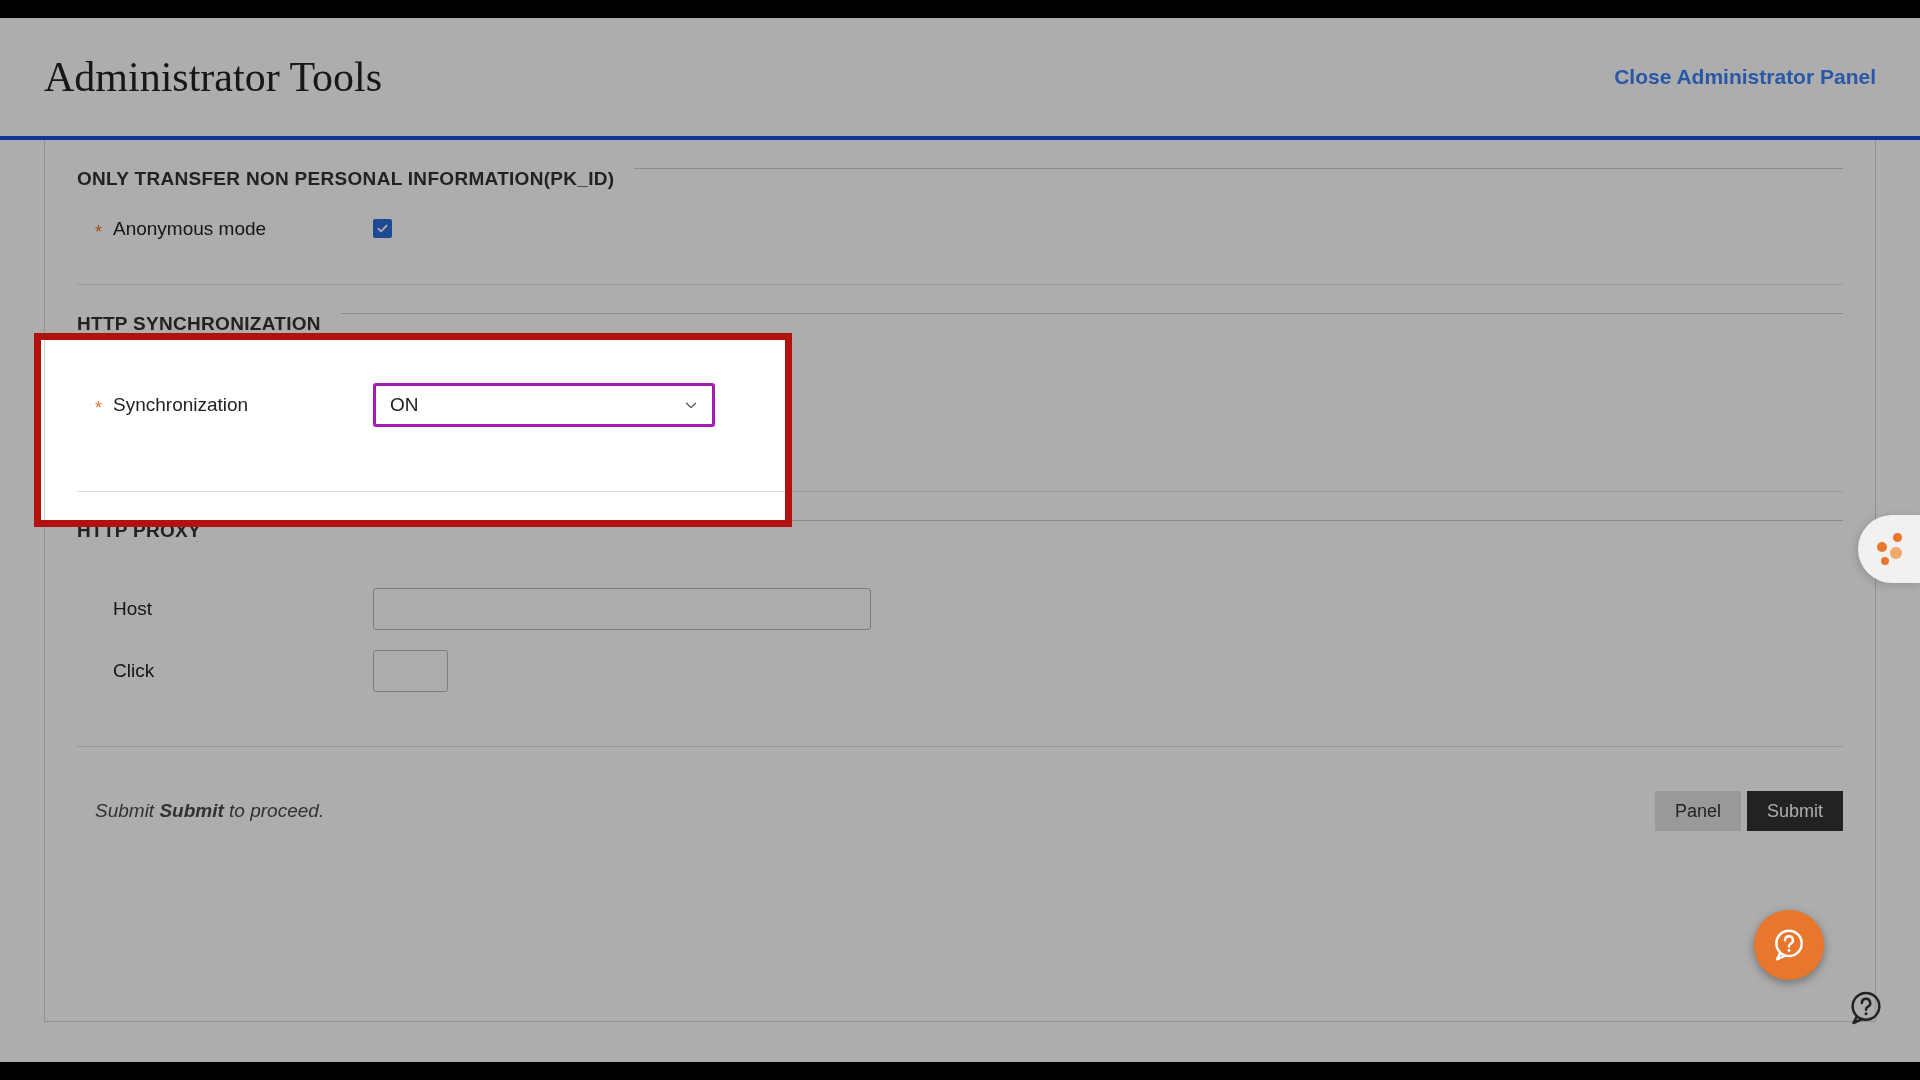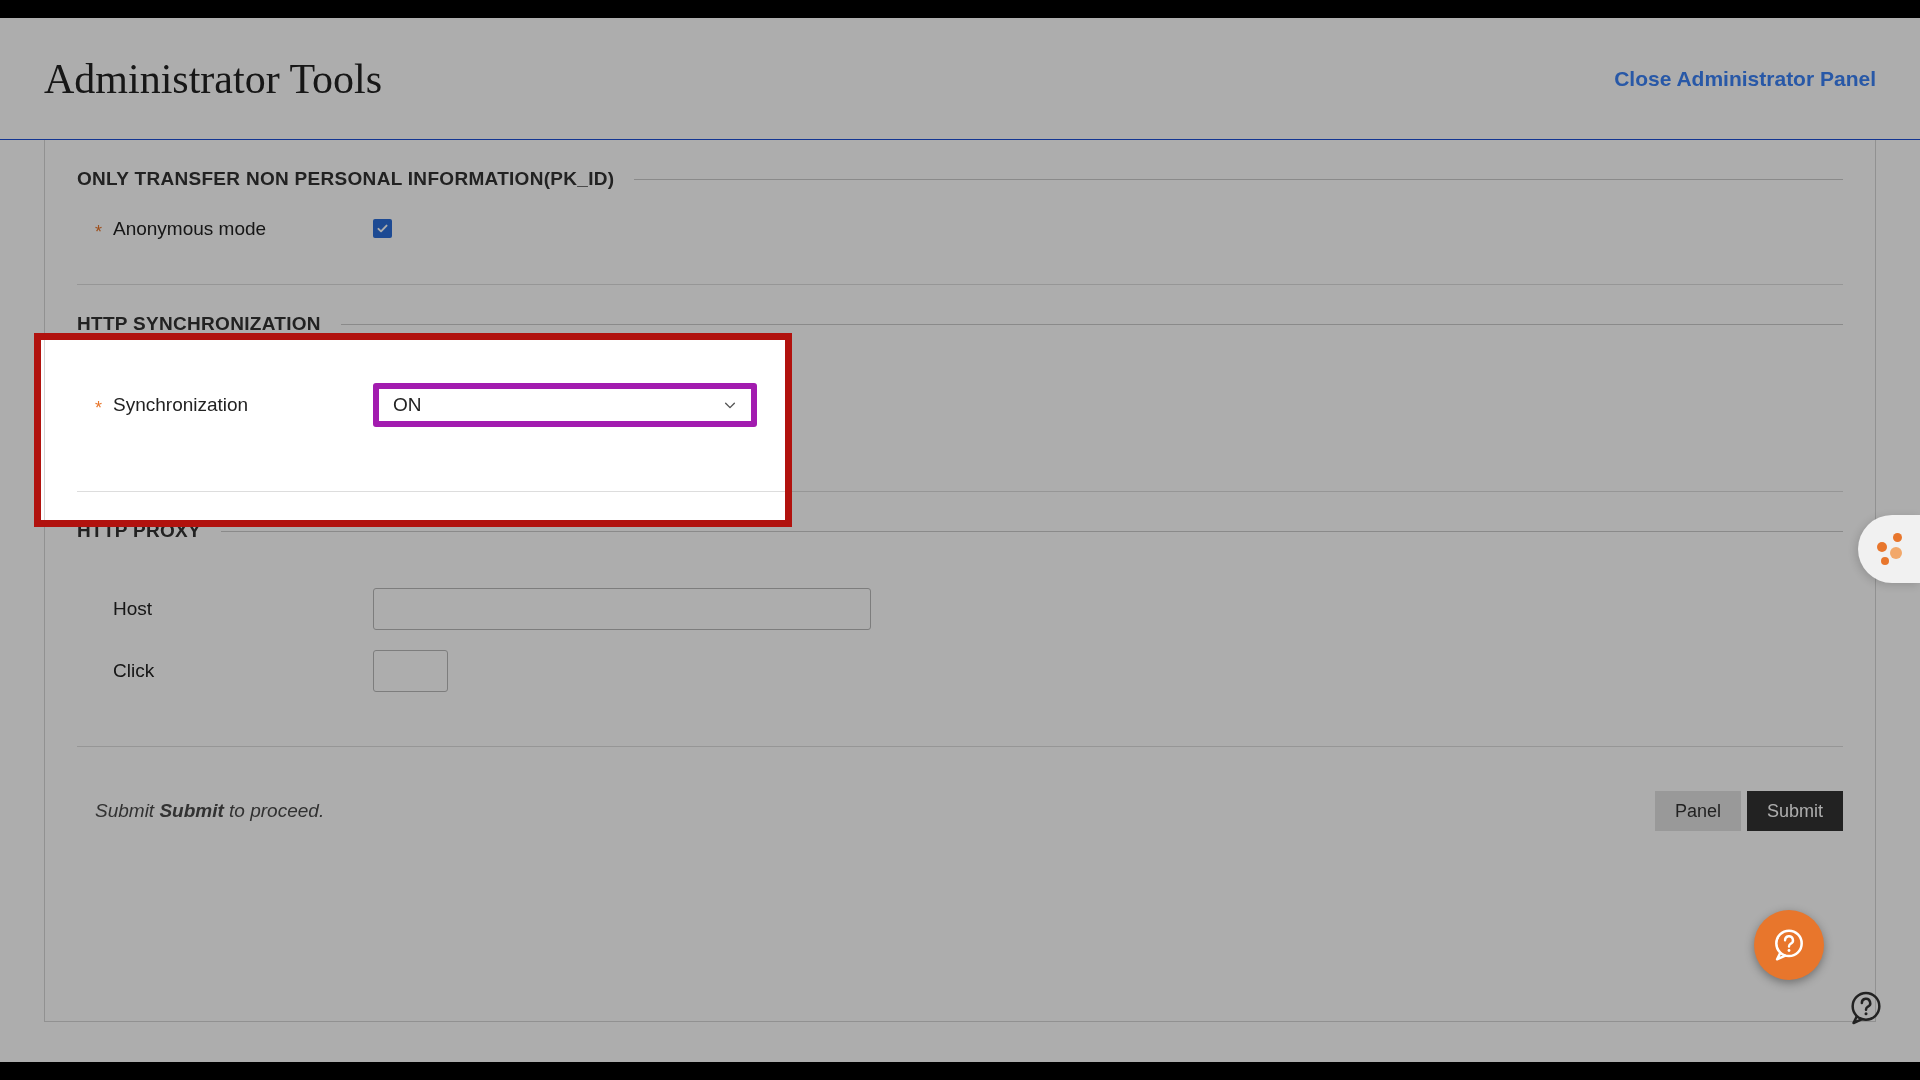--- a/index.html
+++ b/index.html
@@ -17,21 +17,21 @@
     background: #fff;
   }
 
   
   .dim { position: absolute; background: rgba(0,0,0,0.32); z-index: 300; pointer-events: none; }
 
   
   .header {
     position: relative;
     height: 122px;
-    border-bottom: 1px solid #1d4ed8;
+    border-bottom: 4px solid #1d4ed8;
     display: flex; align-items: center; justify-content: space-between;
     padding: 0 44px 0 44px;
   }
   .header h1 {
     font-family: Georgia, "Times New Roman", serif;
     font-weight: 400;
     font-size: 42px;
     color: #222;
   }
   .close-link {
@@ -48,21 +48,21 @@
     top: 122px;
     bottom: 40px;
     background: #fff;
     border-left: 1px solid #d6d6d6;
     border-right: 1px solid #d6d6d6;
     border-bottom: 1px solid #d6d6d6;
     padding: 0 32px 30px 32px;
   }
 
   .section-heading {
-    display: flex; align-items: center;
+    display: flex; align-items: flex-start;
     margin-top: 28px;
     margin-bottom: 18px;
   }
   .section-heading span.title {
     font-size: 19px;
     font-weight: 700;
     color: #333;
     letter-spacing: 0.3px;
     white-space: nowrap;
     padding-right: 20px;
@@ -96,22 +96,22 @@
   .checkbox {
     width: 19px; height: 19px;
     background: #2b6ed9;
     border-radius: 2px;
     display: inline-flex; align-items: center; justify-content: center;
     cursor: pointer;
   }
   .checkbox svg { width: 13px; height: 13px; }
 
   .select {
-    width: 384px; height: 44px;
-    border: 6px solid #a21caf;
+    width: 342px; height: 44px;
+    border: 3px solid #a21caf;
     border-radius: 3px;
     background: #fff;
     display: flex; align-items: center; justify-content: space-between;
     padding: 0 14px;
     font-size: 19px; color: #222;
     cursor: pointer;
   }
   .select .chev { width: 14px; height: 14px; color: #555; }
 
   .text-input {

